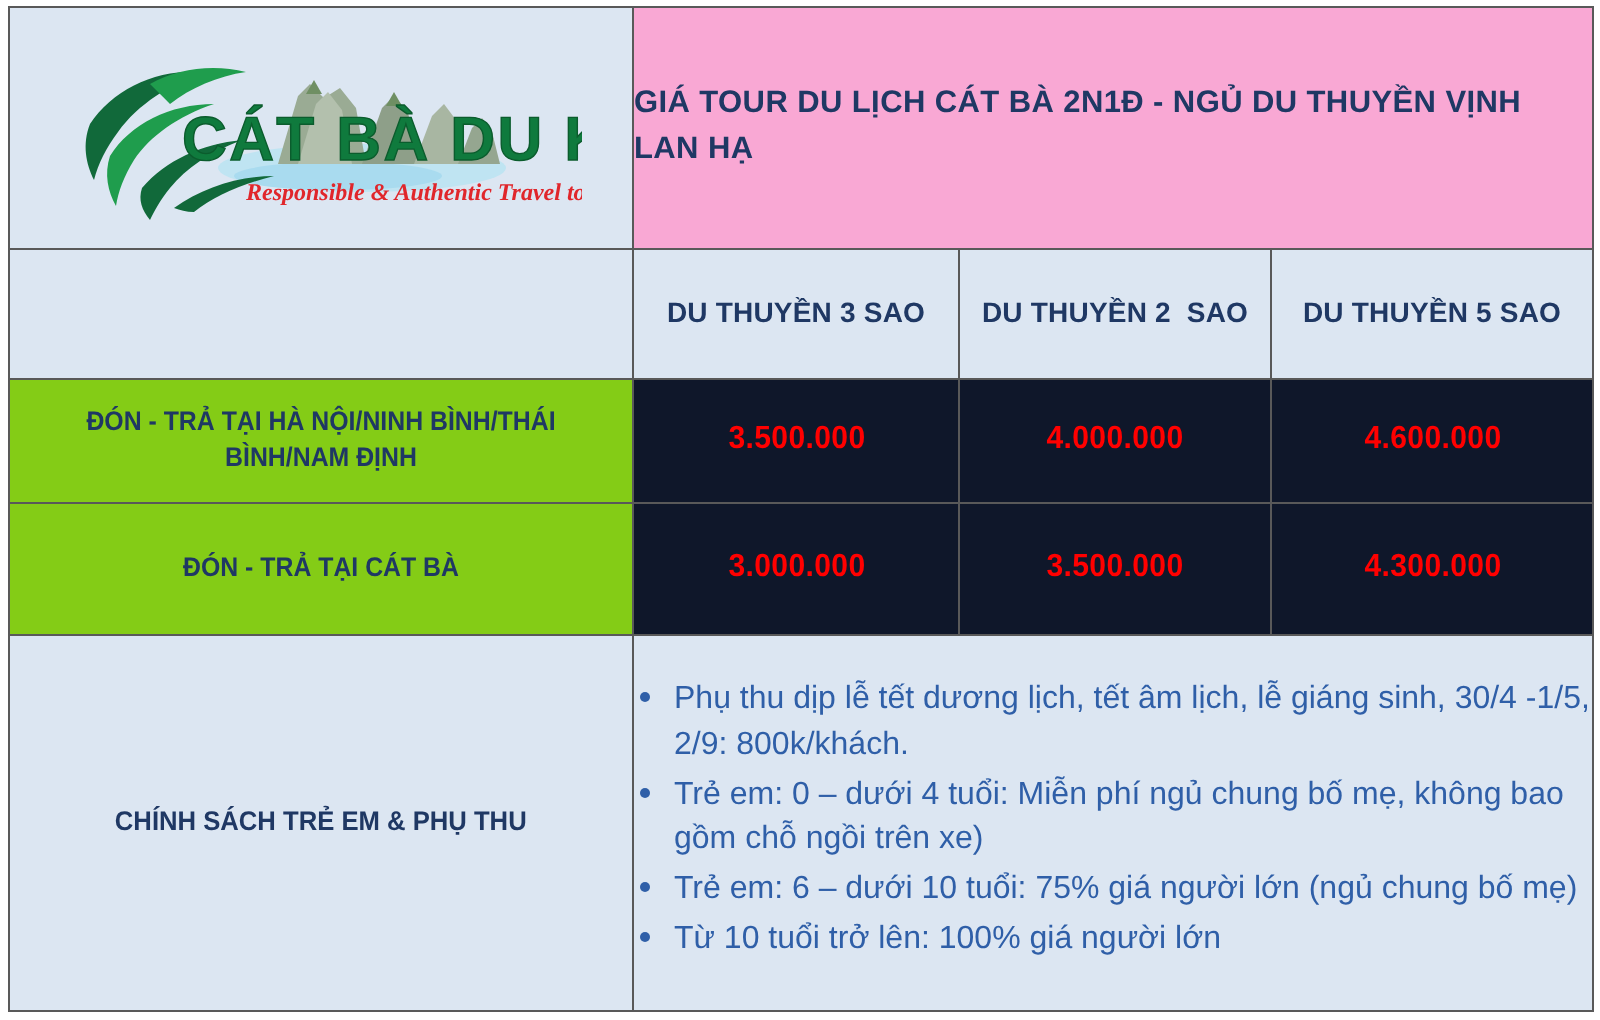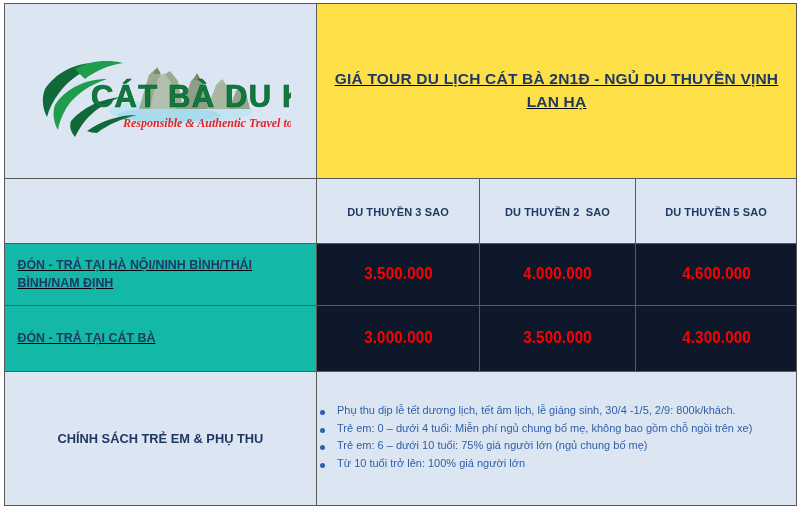--- a/index.html
+++ b/index.html
@@ -46,53 +46,52 @@
   .logo-wrap {
     position: relative;
     width: 260px;
     height: 92px;
     margin: 0 auto;
   }
   .logo-svg { display: block; width: 260px; height: 92px; }
 
   
   .title-cell {
-    background: #fde047;
-    text-align: center;
+    background: #f9a8d4;
+    text-align: left;
     padding: 6px 28px;
-    text-decoration: underline;
   }
   .title-text {
     color: #1f3864;
     font-weight: bold;
     font-size: 15.5px;
     line-height: 1.45;
     letter-spacing: 0.2px;
   }
 
   
   .col-head {
     background: #dce6f2;
     text-align: center;
     height: 64px;
   }
   .col-head-text {
     color: #1f3864;
     font-weight: bold;
-    font-size: 11px;
+    font-size: 14px;
     letter-spacing: 0.1px;
     white-space: pre;
     text-align: right;
   }
 
   
   .row-label {
-    background: #14b8a6;
+    background: #84cc16;
+    text-align: center;
     padding: 6px 14px;
-    text-decoration: underline;
   }
   .row-label-text {
     display: block;
     color: #1f3864;
     font-weight: bold;
     font-size: 13.5px;
     line-height: 1.35;
     transform: scaleX(0.92);
     transform-origin: center;
   }
@@ -136,21 +135,21 @@
     vertical-align: top;
   }
   ul.policy-list {
     margin: 0;
     padding: 0 0 0 18px;
     list-style: none;
   }
   ul.policy-list li {
     position: relative;
     color: #2f5fa8;
-    font-size: 11px;
+    font-size: 16px;
     line-height: 1.42;
     margin-bottom: 2px;
     padding-left: 2px;
   }
   ul.policy-list li .bullet-dot {
     position: absolute;
     left: -15px;
     top: 7px;
     width: 5px;
     height: 5px;

